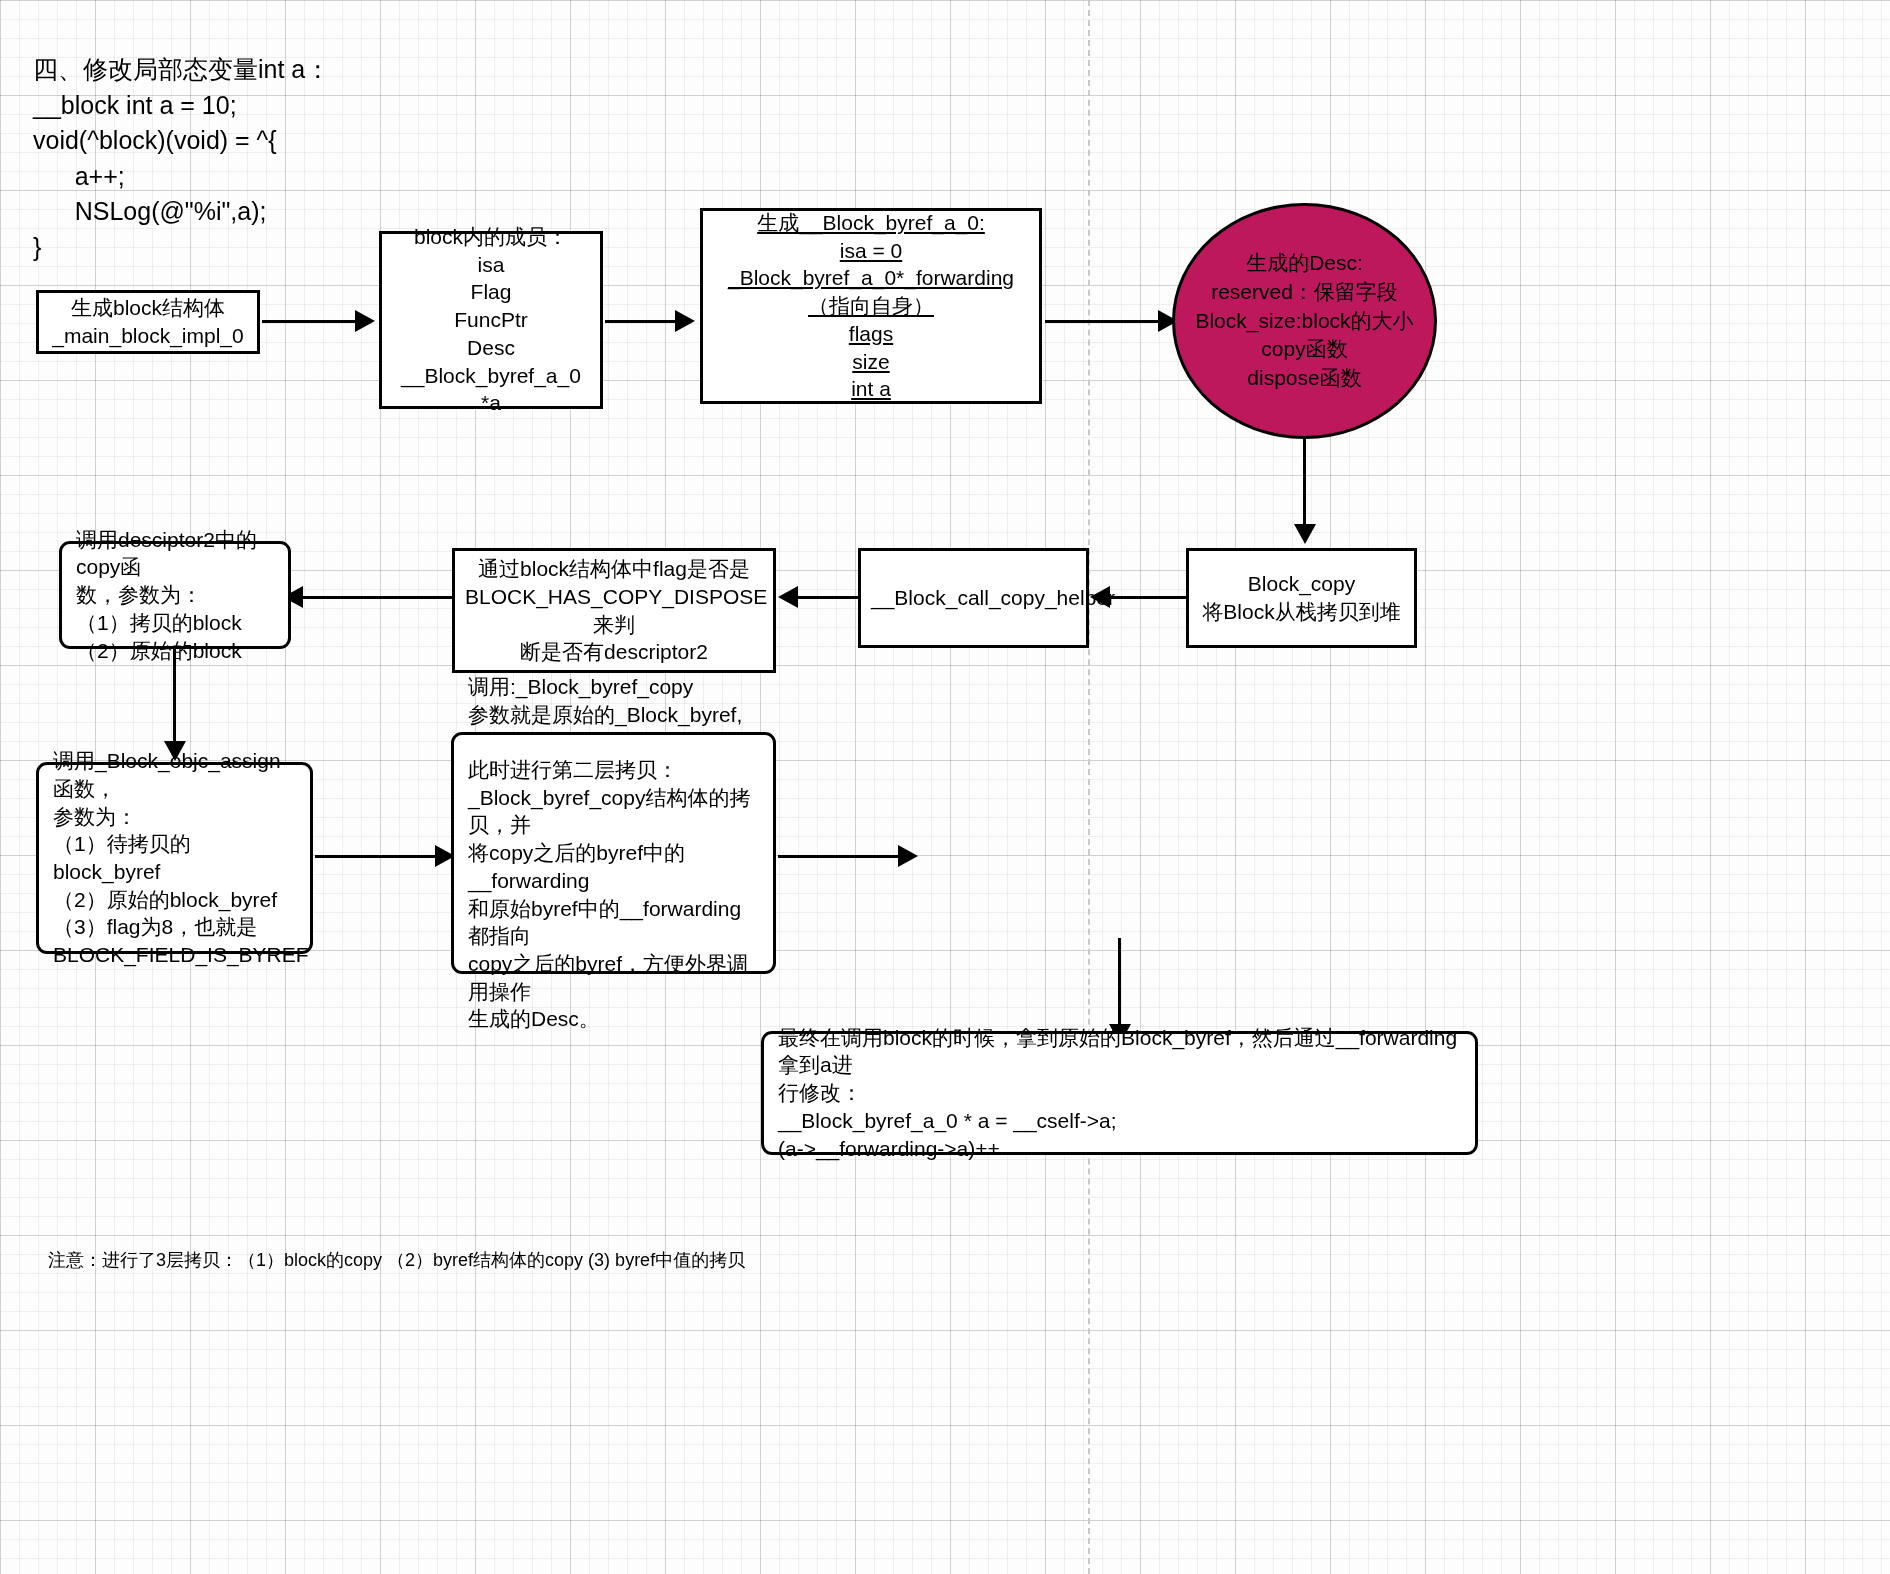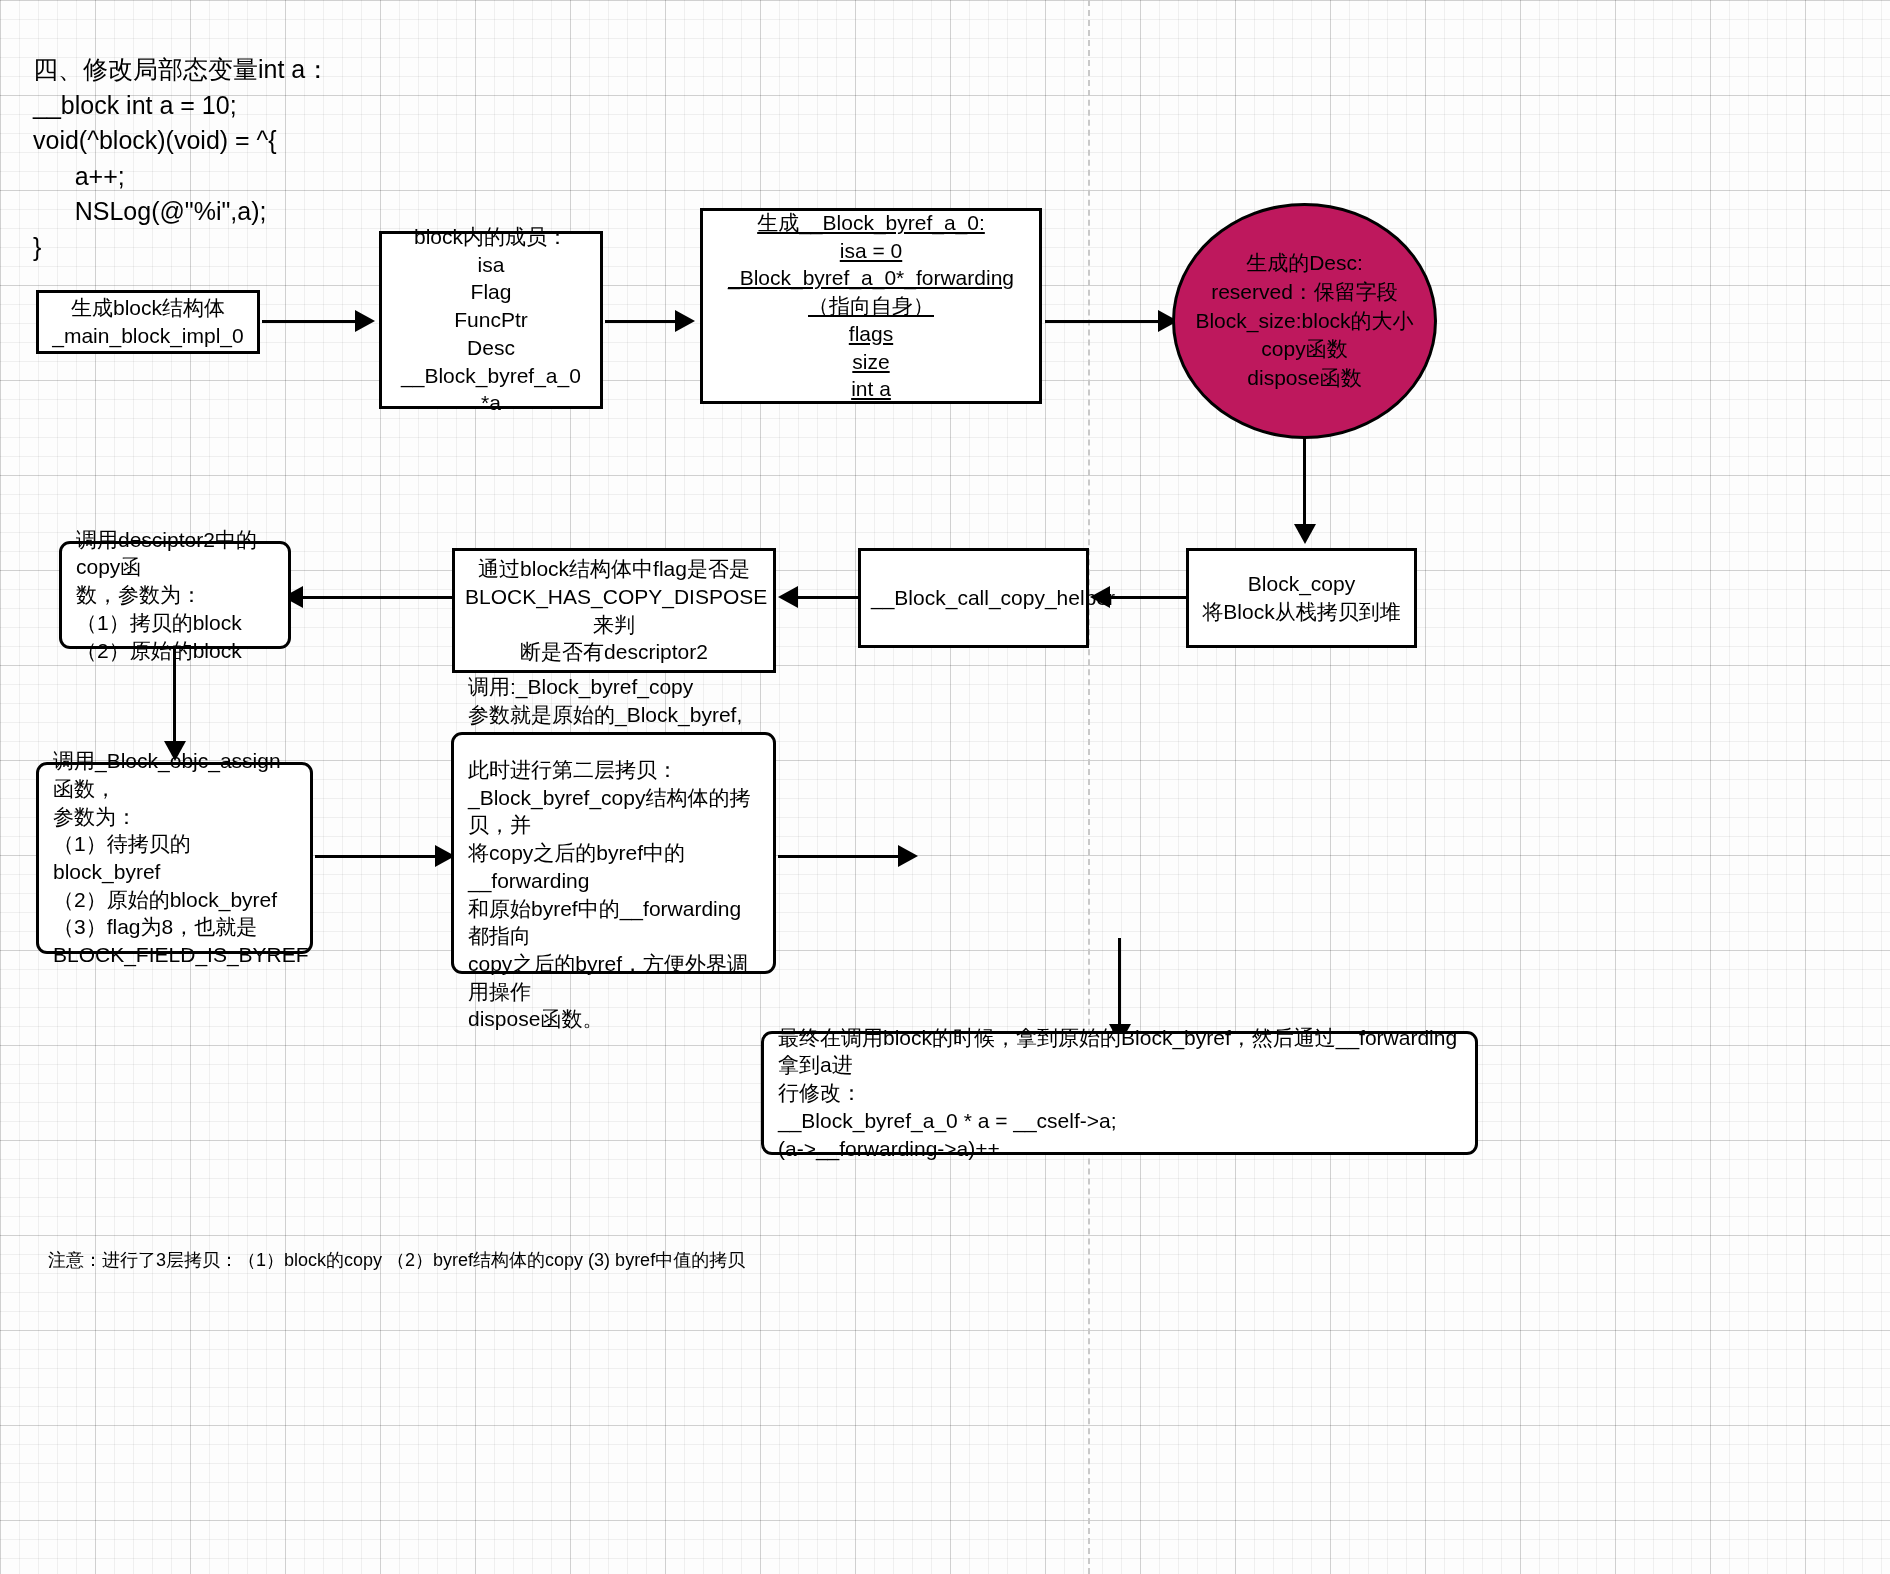--- a/index.html
+++ b/index.html
@@ -200,21 +200,21 @@
 
   <div class="node left" style="left:451px; top:732px; width:325px; height:242px;">
     <div class="txt">调用:_Block_byref_copy
 参数就是原始的_Block_byref,
 
 此时进行第二层拷贝：
 _Block_byref_copy结构体的拷贝，并
 将copy之后的byref中的__forwarding
 和原始byref中的__forwarding都指向
 copy之后的byref，方便外界调用操作
-dispose函数。</div>
+生成的Desc。</div>
   </div>
 
   <div class="edge h" style="left:778px; top:855px; width:124px;"></div>
   <div class="arrow right" style="left:898px; top:845px;"></div>
 
 
   <div class="edge v" style="left:1118px; top:938px; width:3px; height:90px;"></div>
   <div class="arrow down" style="left:1109px; top:1024px;"></div>
 
   <div class="node left" style="left:761px; top:1031px; width:717px; height:124px;align-items:flex-end;">

